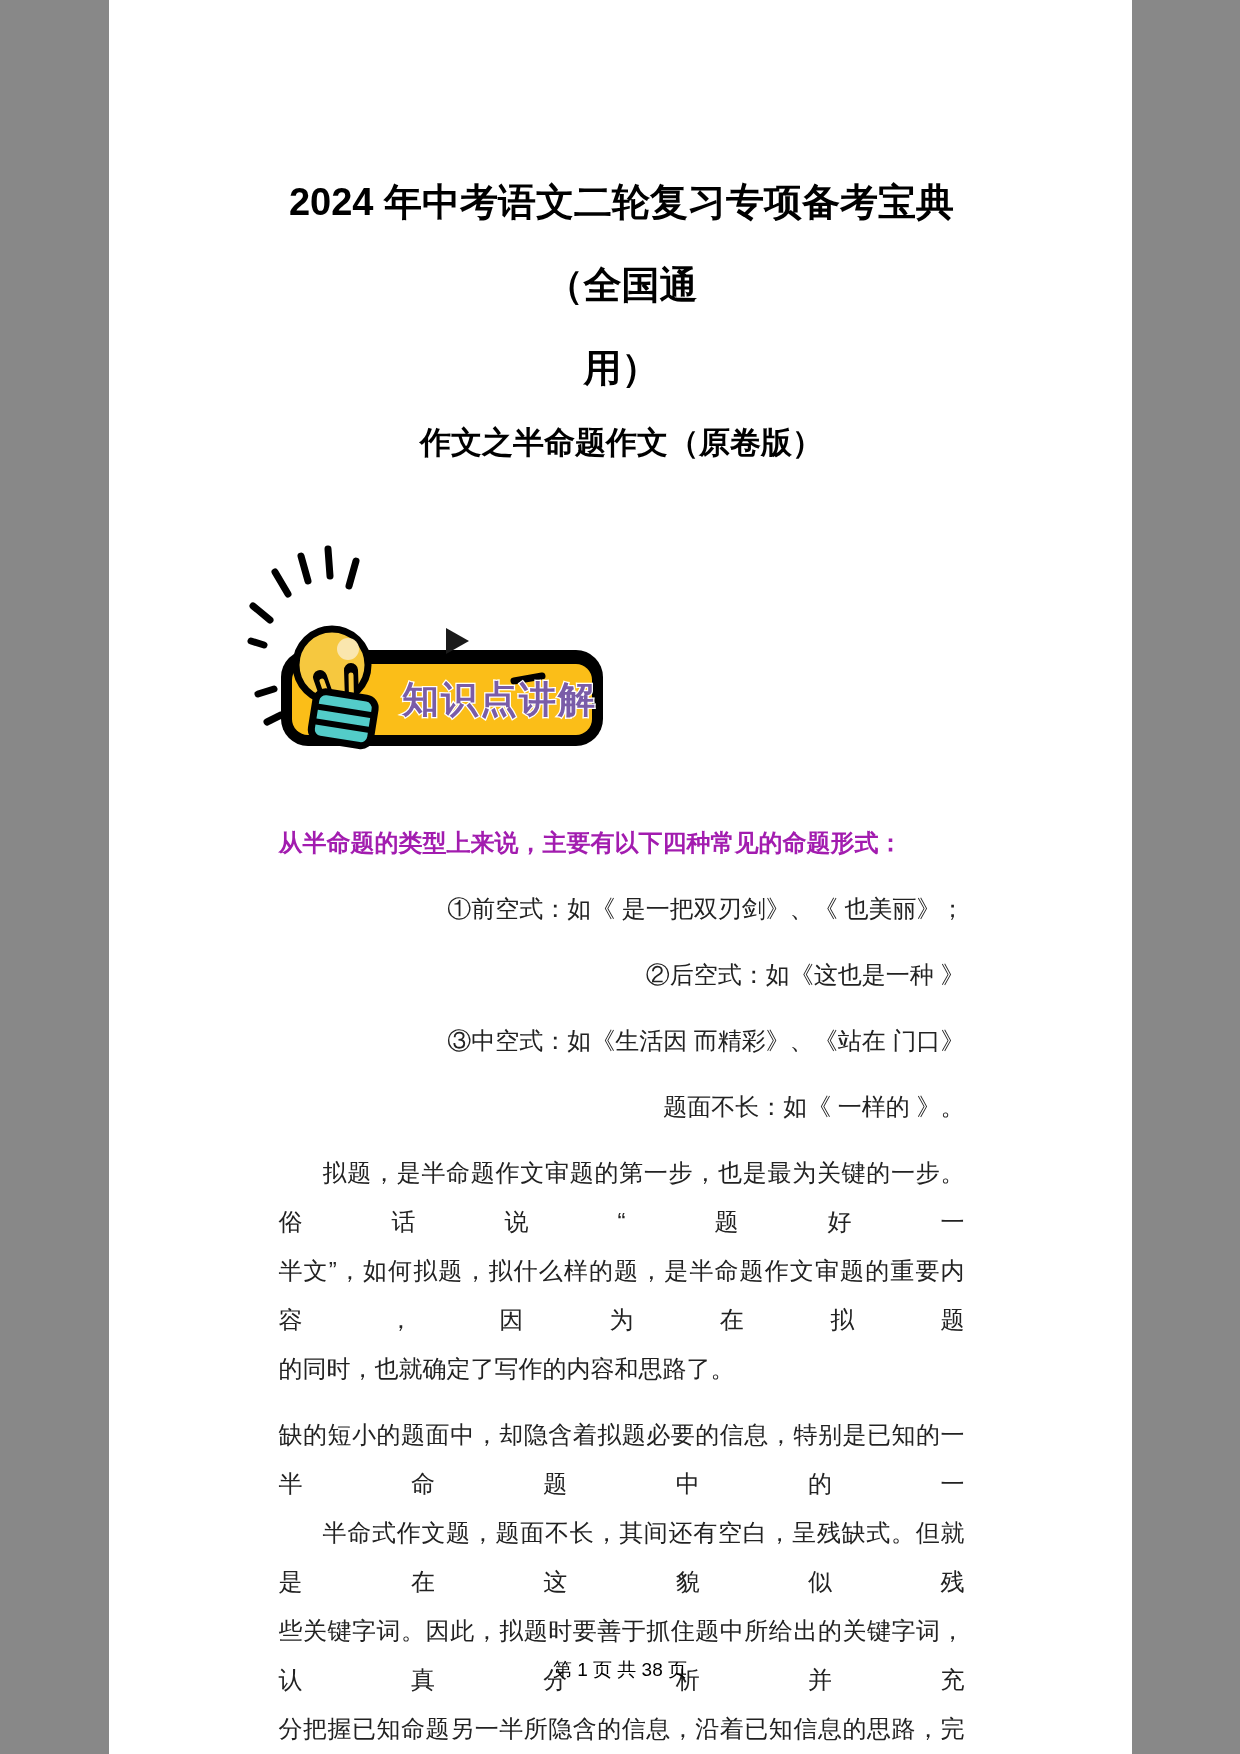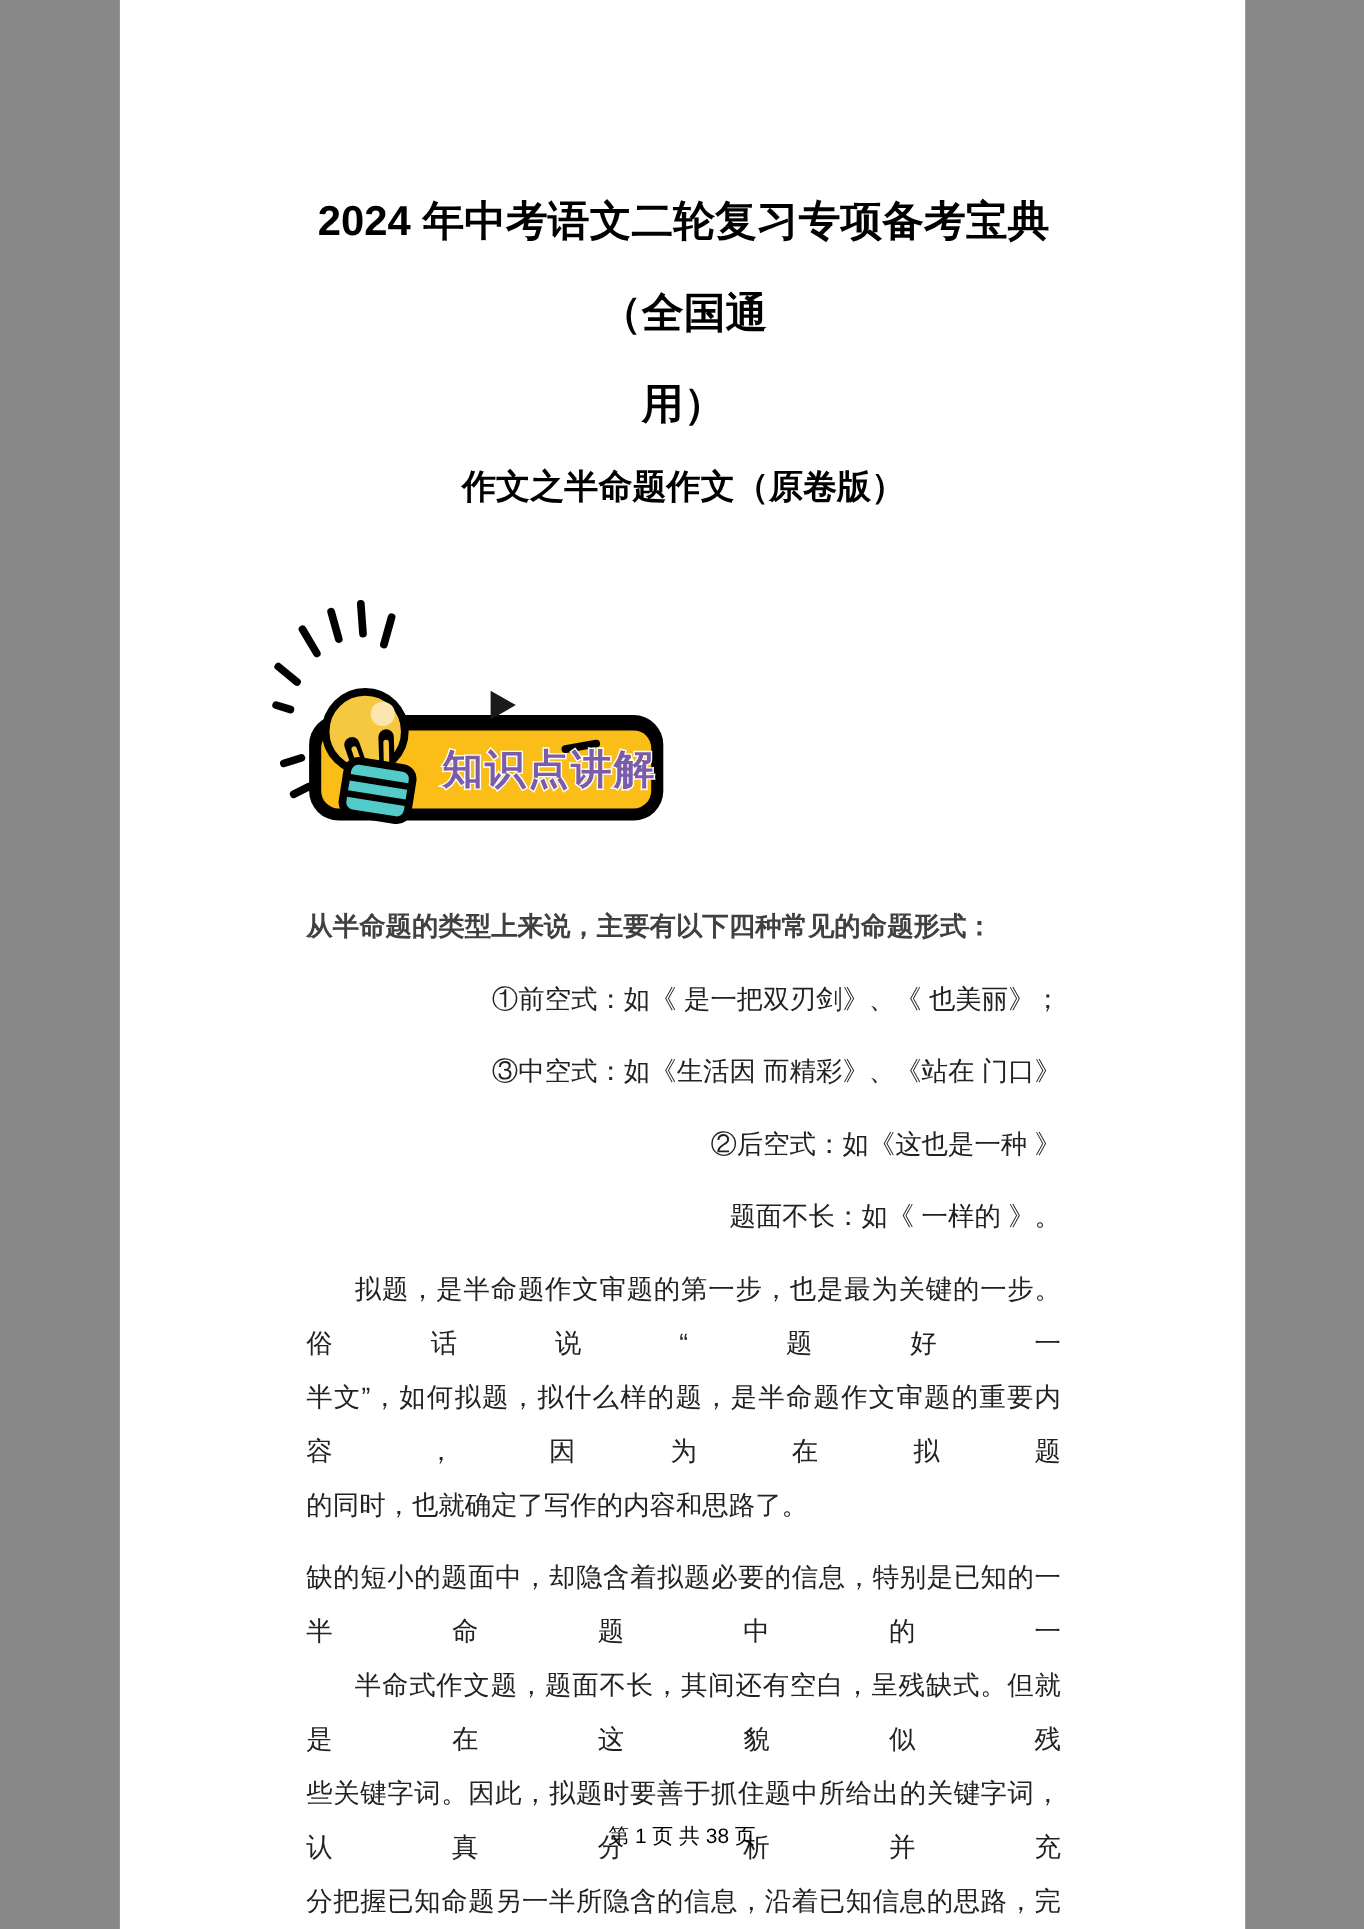--- a/index.html
+++ b/index.html
@@ -51,21 +51,21 @@
     fill: #7a5ca8;
     stroke: #ffffff;
     stroke-width: 2.5px;
     paint-order: stroke;
   }
   .body-text { font-size: 24px; line-height: 49px; }
   .intro-line {
     margin-top: 65px;
     margin-bottom: 17px;
     font-weight: bold;
-    color: #404040;
+    color: #a21caf;
   }
   .item {
     margin-bottom: 17px;
     text-indent: 44px;
     text-align: right;
   }
   .para { margin-bottom: 17px; }
   .jline { text-align: justify; text-align-last: justify; }
   .lline { text-align: left; text-align-last: left; }
   .first-line { text-indent: 44px; }
@@ -141,22 +141,22 @@
           </g>
         </g>
 
         <text x="155" y="174" class="badge-label-text">知识点讲解</text>
       </svg>
     </div>
 
     <div class="body-text intro-line">从半命题的类型上来说，主要有以下四种常见的命题形式：</div>
 
     <div class="body-text item">①前空式：如《 是一把双刃剑》、《 也美丽》；</div>
+    <div class="body-text item">②后空式：如《这也是一种 》</div>
     <div class="body-text item">③中空式：如《生活因 而精彩》、《站在 门口》</div>
-    <div class="body-text item">②后空式：如《这也是一种 》</div>
     <div class="body-text item">题面不长：如《 一样的 》。</div>
 
     <div class="body-text para">
       <div class="jline first-line">拟题，是半命题作文审题的第一步，也是最为关键的一步。俗话说“题好一</div>
       <div class="jline">半文”，如何拟题，拟什么样的题，是半命题作文审题的重要内容，因为在拟题</div>
       <div class="lline">的同时，也就确定了写作的内容和思路了。</div>
     </div>
 
 
     <div class="body-text para">

